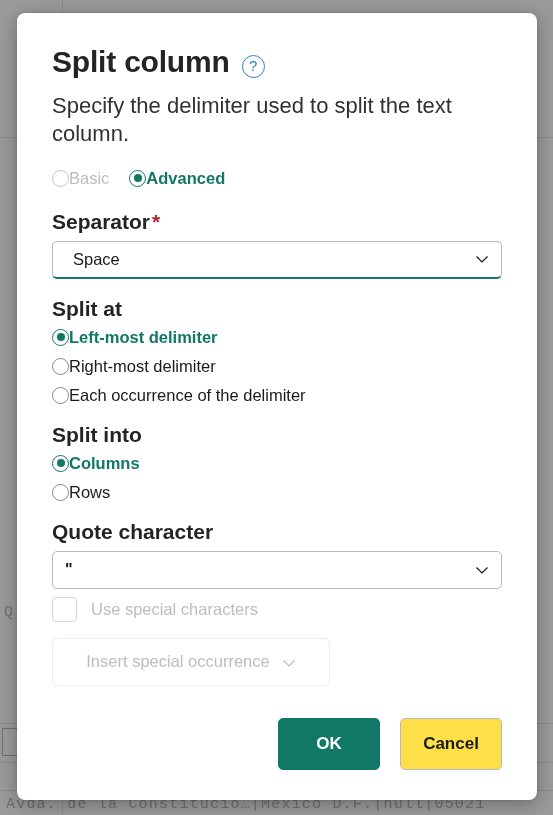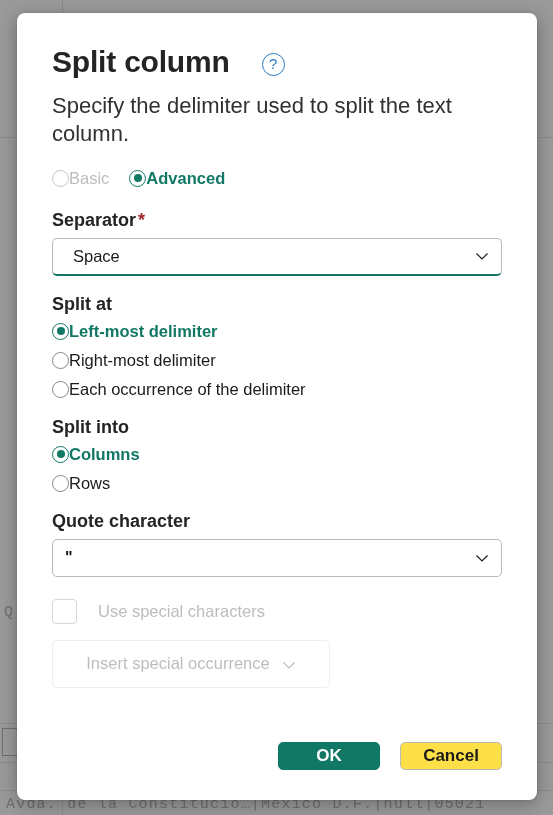--- a/index.html
+++ b/index.html
@@ -73,22 +73,22 @@
   .dlg-inner {
     padding: 33px 35px 0 35px;
     box-sizing: border-box;
     height: 100%;
     position: relative;
   }
 
   
   .title-row {
     display: flex;
-    align-items: center;
-    gap: 32px;
+    align-items: flex-end;
+    gap: 12px;
   }
   #dialog-title {
     font-size: 30px;
     font-weight: bold;
     color: #242424;
     letter-spacing: -0.2px;
     line-height: 1.05;
   }
   .help-icon {
     width: 23px;
@@ -151,21 +151,21 @@
     background: #117865;
   }
   .radio .rlabel { color: #1b1a19; }
   .radio.checked .rlabel { color: #117865; font-weight: bold; }
   .radio.disabled { cursor: default; }
   .radio.disabled .dot { border-color: #c8c6c4; }
   .radio.disabled .rlabel { color: #bdbdbd; }
 
   
   .field-label {
-    font-size: 18px;
+    font-size: 21px;
     font-weight: bold;
     color: #242424;
     margin-bottom: 7px;
   }
   .req-star {
     color: #a4262c;
     font-weight: bold;
     margin-left: 2px;
   }
 
@@ -210,22 +210,22 @@
   .section-gap { margin-top: 18px; }
 
   .radio-stack { margin-top: 4px; }
   .radio-stack .radio { margin-bottom: 10px; align-items: center; }
   .radio-stack .radio:last-child { margin-bottom: 0; }
 
   
   .checkbox-row {
     display: flex;
     align-items: center;
-    gap: 21px;
-    margin-top: 22px;
+    gap: 14px;
+    margin-top: 8px;
   }
   .checkbox-box {
     width: 25px;
     height: 25px;
     border: 1.5px solid #d6d6d6;
     border-radius: 4px;
     background: #fff;
     box-sizing: border-box;
     flex: 0 0 auto;
   }
@@ -254,21 +254,21 @@
 
   
   .footer {
     position: absolute;
     right: 35px;
     bottom: 30px;
     display: flex;
     gap: 20px;
   }
   .btn {
-    height: 28px;
+    height: 52px;
     min-width: 102px;
     border-radius: 5px;
     font-size: 17px;
     font-weight: bold;
     display: flex;
     align-items: center;
     justify-content: center;
     cursor: pointer;
     box-sizing: border-box;
     padding: 0 18px;

